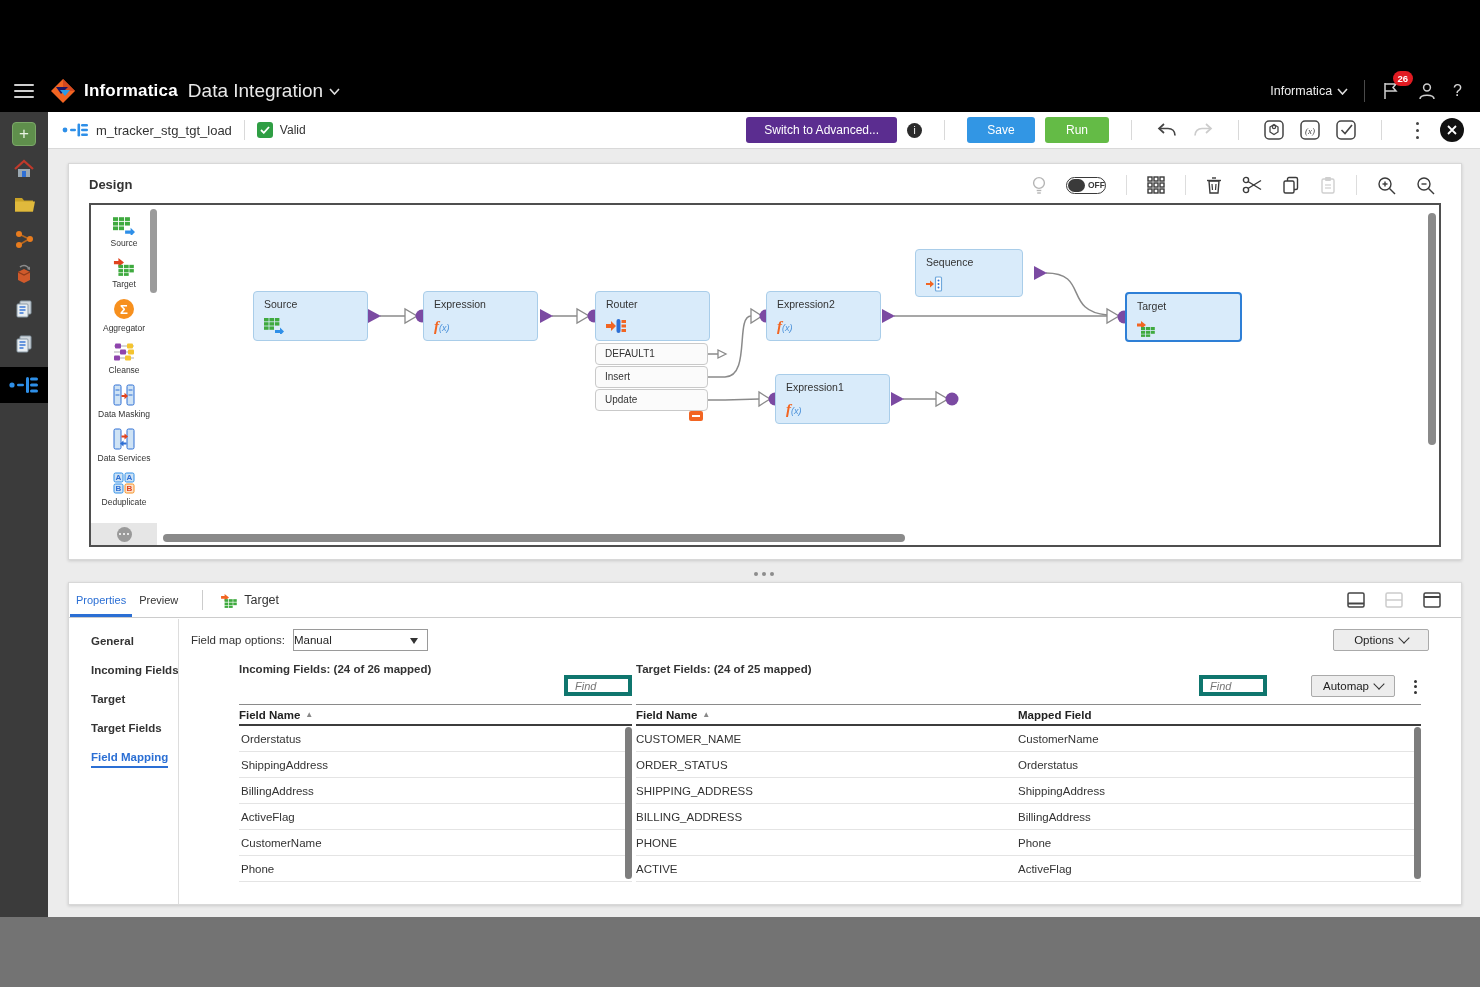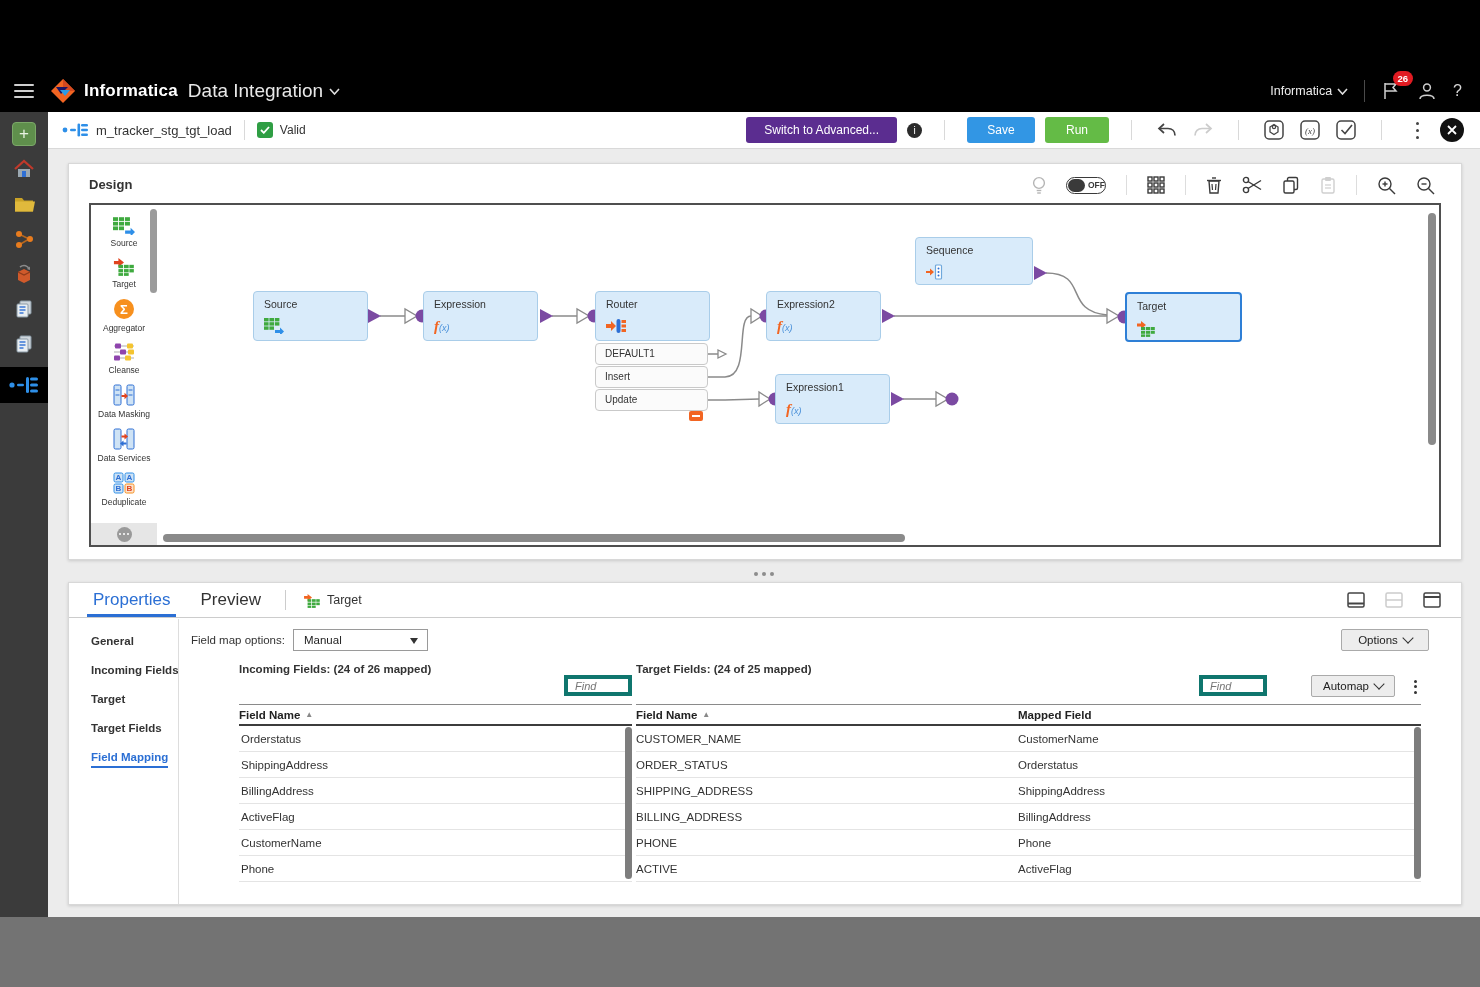--- a/index.html
+++ b/index.html
@@ -80,38 +80,38 @@
   .hscroll { position:absolute; left:72px; bottom:3px; width:742px; height:8px; background:#8a8a8a; border-radius:4px; }
   .vscroll { position:absolute; right:3px; top:8px; width:8px; height:232px; background:#8a8a8a; border-radius:4px; }
 
   
   .splitter { position:absolute; left:0; top:418px; width:1432px; height:14px; display:flex; align-items:center; justify-content:center; gap:4px; cursor:row-resize; }
   .splitter i { width:4px; height:4px; border-radius:50%; background:#8d8d8d; }
 
   
   .props-card { left:20px; top:433px; width:1394px; height:323px; }
   .tabs { position:absolute; left:0; top:0; right:0; height:35px; border-bottom:1px solid #ccc; display:flex; align-items:center; }
-  .tab { font-size:17px; color:#333; padding:0 6px; margin-left:18px; height:34px; display:flex; align-items:center; cursor:pointer; position:relative; }
+  .tab { font-size:11px; color:#333; padding:0 6px; margin-left:1px; height:34px; display:flex; align-items:center; cursor:pointer; position:relative; }
   .tab.active { color:#2b6fd4; }
   .tab.active::after { content:""; position:absolute; left:0; right:0; bottom:0; height:3px; background:#2b6fd4; }
   .tab-div { width:1px; height:20px; background:#ccc; margin-left:18px; }
   .ctx-tab { display:flex; align-items:center; gap:7px; margin-left:18px; font-size:12.5px; color:#333; cursor:pointer; }
   .layout-icons { margin-left:auto; margin-right:20px; display:flex; gap:20px; align-items:center; }
 
   .pnav { position:absolute; left:22px; top:52px; display:flex; flex-direction:column; gap:14px; }
   .pnav-item { font-size:11.5px; font-weight:bold; color:#333; cursor:pointer; padding-bottom:3px; width:max-content; }
   .pnav-item.active { color:#2b6fd4; border-bottom:2px solid #2b6fd4; }
   .pnav-vline { position:absolute; left:109px; top:36px; bottom:0; width:1px; background:#ddd; }
 
   .fmrow { position:absolute; left:122px; top:46px; display:flex; align-items:center; gap:8px; }
   .fmrow-label { font-size:11.5px; color:#333; }
-  .select { width:135px; height:22px; border:1px solid #9a9a9a; background:#fff; display:flex; align-items:center; font-size:11.5px; color:#222; padding-left:10px; cursor:pointer; position:relative; }
+  .select { width:135px; height:22px; border:1px solid #9a9a9a; background:#fff; display:flex; align-items:center; font-size:11.5px; color:#222; cursor:pointer; position:relative; }
   .select::after { content:""; position:absolute; right:9px; top:8px; border-left:4px solid transparent; border-right:4px solid transparent; border-top:6px solid #333; }
   .ghost-btn { position:absolute; height:22px; border:1px solid #aaa; background:#ededed; border-radius:2px; font-size:11.5px; color:#222; display:flex; align-items:center; justify-content:center; gap:6px; cursor:pointer; }
-  .options-btn { right:32px; top:46px; width:88px;align-items:center; }
+  .options-btn { right:32px; top:46px; width:96px;align-items:center; }
   .chev-dark { width:8px; height:8px; border-right:1.5px solid #333; border-bottom:1.5px solid #333; transform:rotate(45deg); margin-top:-4px; }
 
   .fcol { position:absolute; top:80px; bottom:10px; }
   .fcol-left { left:122px; width:393px;margin-left:48px; }
   .fcol-right { left:567px; width:785px; }
   .fcol-title { font-size:11.5px; font-weight:bold; color:#333; position:absolute; top:0; left:0; }
   .find-input { position:absolute; top:12px; width:68px; height:21px; border:4px solid #0f766e; font-size:11px; font-style:italic; padding:0 7px; color:#333; font-family:"Liberation Sans",sans-serif; }
   .find-left { right:0; }
   .find-right { left:563px; }
   .automap-btn { left:675px; top:12px; width:84px; }
@@ -482,21 +482,21 @@
         <div class="rgroup" style="left:504px;top:138px"><span>DEFAULT1</span></div>
         <div class="rgroup" style="left:504px;top:161px"><span>Insert</span></div>
         <div class="rgroup" style="left:504px;top:184px"><span>Update</span></div>
         <div class="minus-badge" style="left:598px;top:206px"></div>
 
         <div class="node" style="left:675px;top:86px">
           <div class="nlabel">Expression2</div>
           <span class="nicon fx"><b>f</b><span>(x)</span></span>
         </div>
 
-        <div class="node" style="left:824px;top:32px;width:118px;height:48px">
+        <div class="node" style="left:824px;top:44px;width:108px;height:48px">
           <div class="nlabel">Sequence</div>
           <span class="nicon">
             <svg width="18" height="16" viewBox="0 0 18 16">
                 <path d="M0 7 h4 v-2.4 l4 3.4 -4 3.4 v-2.4 h-4 z" fill="#f26522"></path>
                 <rect x="9.5" y="1" width="6" height="14" rx="1" fill="#fff" stroke="#6fa8dc" stroke-width="1.2"></rect>
                 <circle cx="12.5" cy="4.5" r="1" fill="#2e6fd4"></circle>
                 <circle cx="12.5" cy="8" r="1" fill="#2e6fd4"></circle>
                 <circle cx="12.5" cy="11.5" r="1" fill="#2e6fd4"></circle>
               </svg>
           </span>

